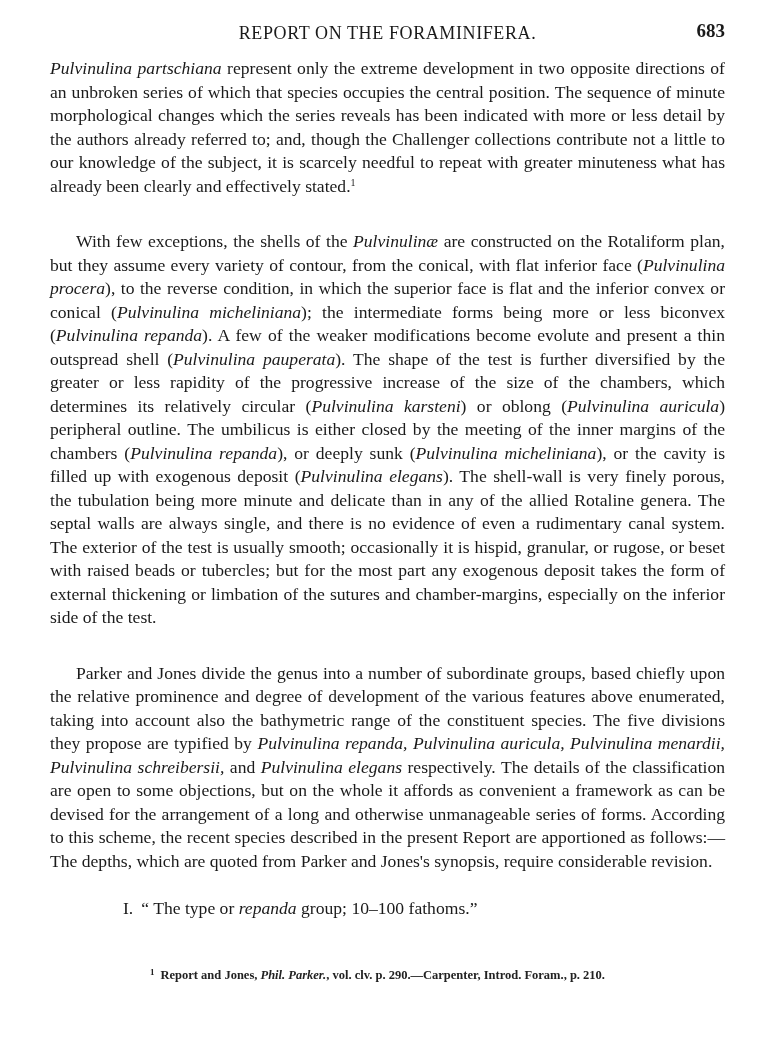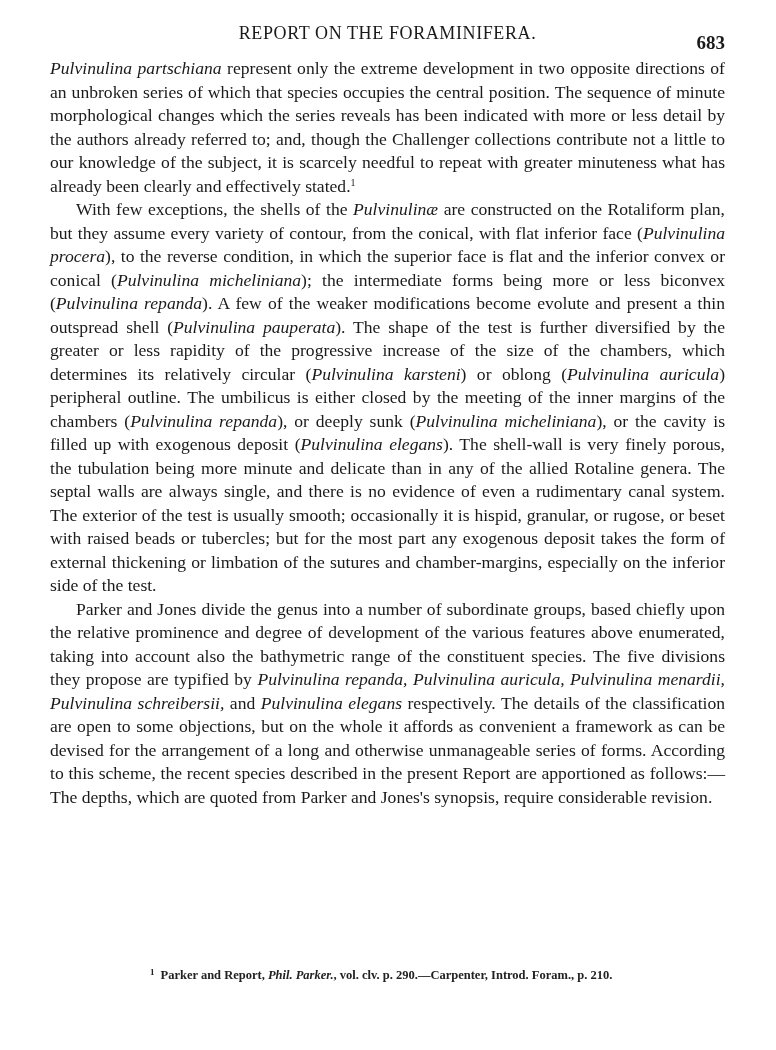--- a/index.html
+++ b/index.html
@@ -12,28 +12,28 @@
     overflow: hidden;
   }
   .running-head {
     position: absolute; top: 20px; left: 50px; width: 675px; height: 24px;
   }
   .running-title {
     position: absolute; left: 0; width: 675px; text-align: center;
     font-size: 18px; letter-spacing: 0.6px; top: 3px;
   }
   .page-number {
-    position: absolute; right: 0; top: 12px; font-size: 19px; font-weight: bold;
+    position: absolute; right: 0; top: 0; font-size: 19px; font-weight: bold;
   }
   .body-text {
     position: absolute; top: 57px; left: 50px; width: 675px;
     font-size: 17.6px; line-height: 23.5px; text-align: justify;
   }
   .body-text p { margin: 0; }
-  .body-text p.indent { text-indent: 26px; }
+  .body-text p.indent { text-indent: 26px; margin-top: 32px; }
   .body-text i { }
   sup { font-size: 10px; vertical-align: 6px; line-height: 0; }
   .group-list {
     position: absolute; top: 897px; left: 123px; width: 602px;
     font-size: 17.6px; line-height: 23.5px;
   }
   .group-heading .num { margin-right: 8px; }
   .group-species { padding-left: 62px; }
   .group-species .cont { display: block; padding-left: 37px; }
   .footnote {
@@ -50,17 +50,20 @@
   <div class="page-number">683</div>
 </div>
 
 <div class="body-text" id="body-text">
     <p><i>Pulvinulina partschiana</i><span> represent only the extreme development in two opposite directions of an unbroken series of which that species occupies the central position.  The sequence of minute morphological changes which the series reveals has been indicated with more or less detail by the authors already referred to; and, though the Challenger collections contribute not a little to our knowledge of the subject, it is scarcely needful to repeat with greater minuteness what has already been clearly and effectively stated.</span><sup>1</sup></p>
     <p class="indent"><span>With few exceptions, the shells of the </span><i>Pulvinulinæ</i><span> are constructed on the Rotaliform plan, but they assume every variety of contour, from the conical, with flat inferior face (</span><i>Pulvinulina procera</i><span>), to the reverse condition, in which the superior face is flat and the inferior convex or conical (</span><i>Pulvinulina micheliniana</i><span>); the intermediate forms being more or less biconvex (</span><i>Pulvinulina repanda</i><span>).  A few of the weaker modifications become evolute and present a thin outspread shell (</span><i>Pulvinulina pauperata</i><span>).  The shape of the test is further diversified by the greater or less rapidity of the progressive increase of the size of the chambers, which determines its relatively circular (</span><i>Pulvinulina karsteni</i><span>) or oblong (</span><i>Pulvinulina auricula</i><span>) peripheral outline.  The umbilicus is either closed by the meeting of the inner margins of the chambers (</span><i>Pulvinulina repanda</i><span>), or deeply sunk (</span><i>Pulvinulina micheliniana</i><span>), or the cavity is filled up with exogenous deposit (</span><i>Pulvinulina elegans</i><span>).  The shell-wall is very finely porous, the tubulation being more minute and delicate than in any of the allied Rotaline genera.  The septal walls are always single, and there is no evidence of even a rudimentary canal system.  The exterior of the test is usually smooth; occasionally it is hispid, granular, or rugose, or beset with raised beads or tubercles; but for the most part any exogenous deposit takes the form of external thickening or limbation of the sutures and chamber-margins, especially on the inferior side of the test.</span></p>
     <p class="indent"><span>Parker and Jones divide the genus into a number of subordinate groups, based chiefly upon the relative prominence and degree of development of the various features above enumerated, taking into account also the bathymetric range of the constituent species. The five divisions they propose are typified by </span><i>Pulvinulina repanda, Pulvinulina auricula, Pulvinulina menardii, Pulvinulina schreibersii,</i><span> and </span><i>Pulvinulina elegans</i><span> respectively.  The details of the classification are open to some objections, but on the whole it affords as convenient a framework as can be devised for the arrangement of a long and otherwise unmanageable series of forms.  According to this scheme, the recent species described in the present Report are apportioned as follows:—The depths, which are quoted from Parker and Jones's synopsis, require considerable revision.</span></p>
   </div>
 
 <div class="group-list">
+  <div class="group-heading">
+    <span class="num">I.</span><span>“ The type or </span><i>repanda</i><span> group; 10–100 fathoms.”</span>
+  </div>
 </div>
 
 <div class="footnote">
-  <span class="mark">1</span><span>Parker and Report, </span><i>Phil. Parker.</i><span>, vol. clv. p. 290.—Carpenter, Introd. Foram., p. 210.</span>
+  <span class="mark">1</span><span>Report and Jones, </span><i>Phil. Parker.</i><span>, vol. clv. p. 290.—Carpenter, Introd. Foram., p. 210.</span>
 </div>
 
 </body></html>

